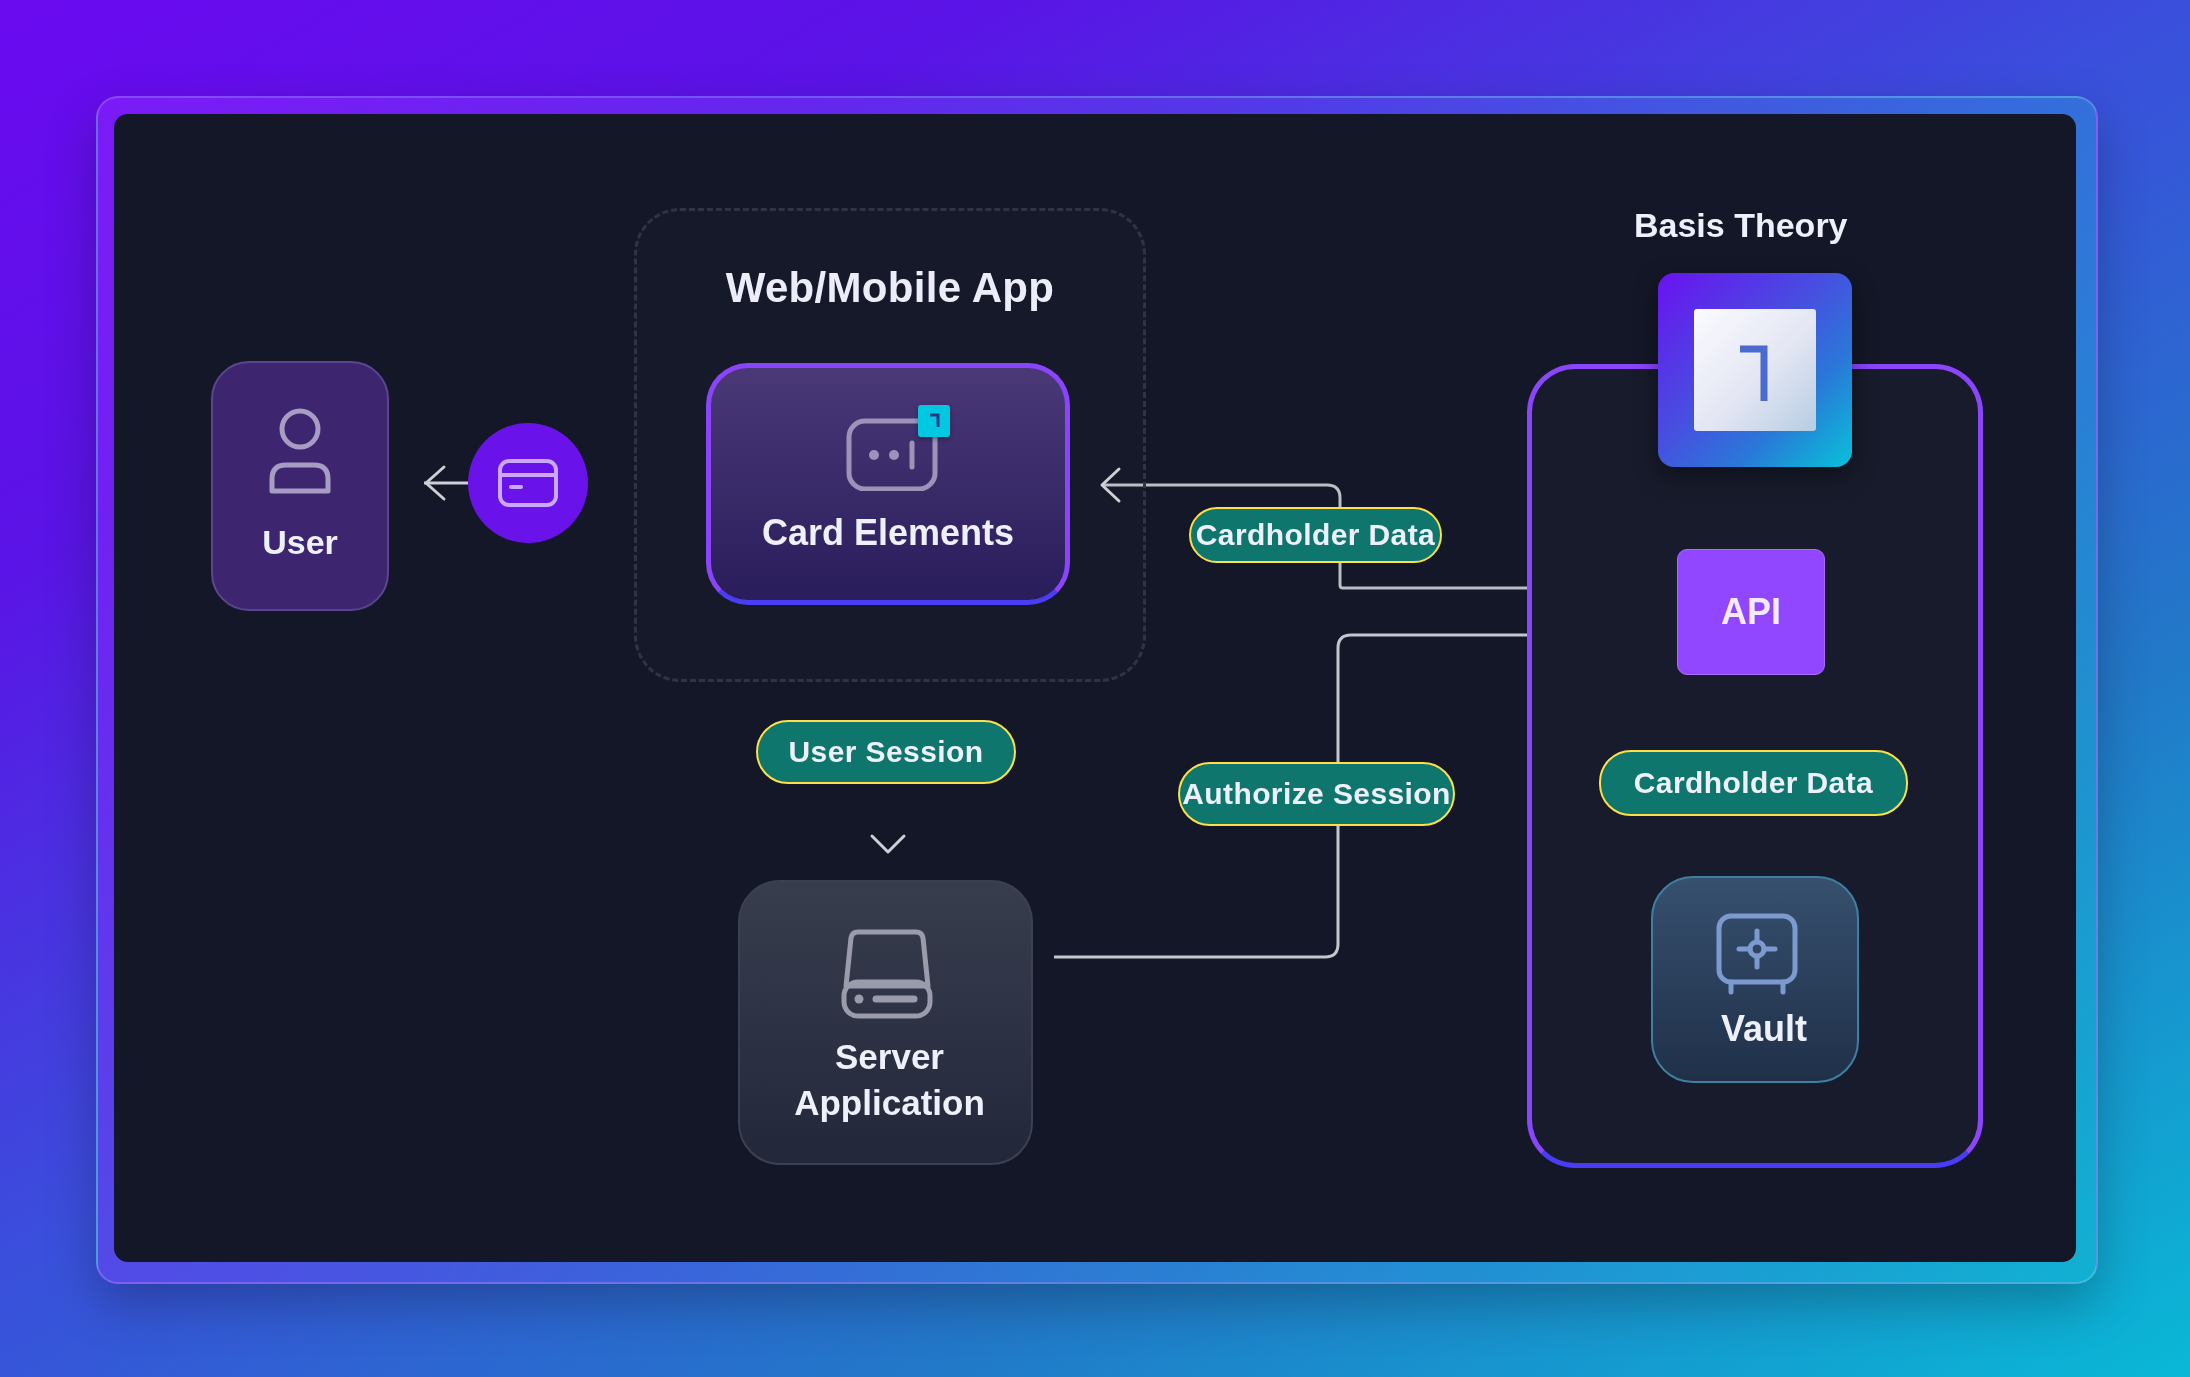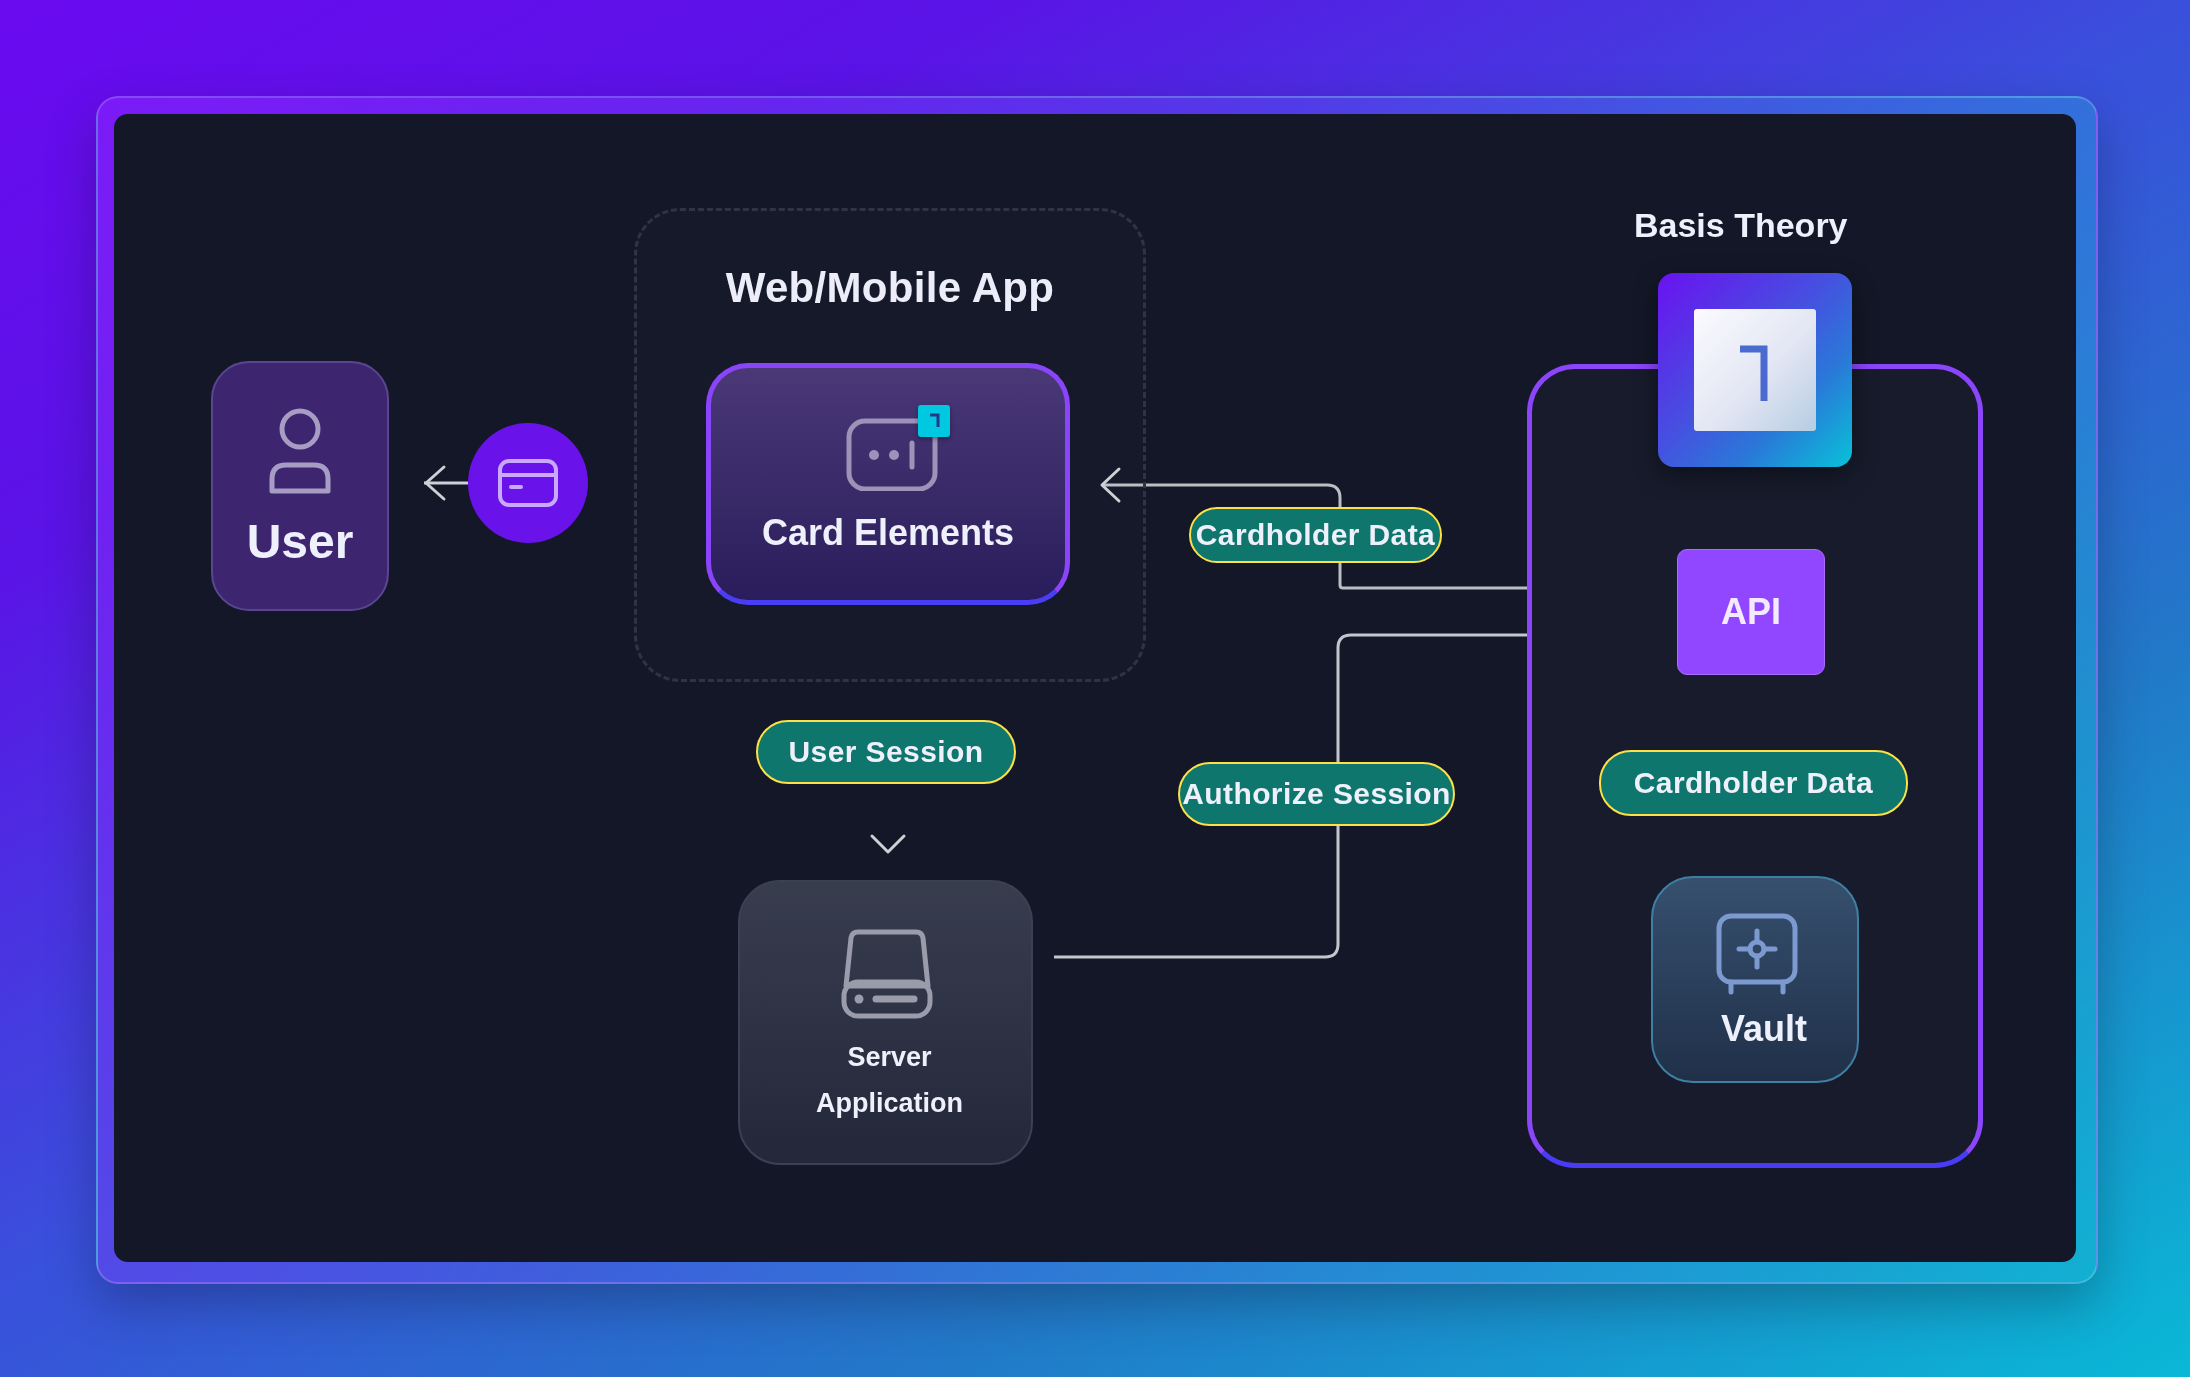--- a/index.html
+++ b/index.html
@@ -26,21 +26,21 @@
   }
   .group-title {
     position:absolute; left:520px; top:150px; width:512px; text-align:center;
     color:#ecedf8; font-size:42px; font-weight:600; letter-spacing:0.3px;
   }
   .node-user {
     position:absolute; left:97px; top:247px; width:178px; height:250px; box-sizing:border-box;
     border-radius:38px; background:#3d2570; border:2px solid #5a4690;
     display:flex; flex-direction:column; align-items:center; justify-content:center;
   }
-  .node-label { color:#eef0fb; font-size:48px; font-weight:600; text-align:center; line-height:46px; }
+  .node-label { color:#eef0fb; font-size:34px; font-weight:600; text-align:center; line-height:46px; }
   .card-circle {
     position:absolute; left:354px; top:309px; width:120px; height:120px; border-radius:50%;
     background:#6a12ea; display:flex; align-items:center; justify-content:center;
   }
   .node-card {
     position:absolute; left:592px; top:249px; width:364px; height:242px; box-sizing:border-box;
     border-radius:42px; border:5px solid #8a45fb;
     border-bottom-color:#4a3ef4;
     background: linear-gradient(180deg, #4a3877 0%, #2a1d5b 100%);
   }
@@ -55,21 +55,21 @@
     background:#0f766e; border:2px solid #fde047;
     color:#eef0fb; font-size:30px; font-weight:600; display:flex; align-items:center; justify-content:center;
     letter-spacing:0.4px;
   }
   .node-server {
     position:absolute; left:624px; top:766px; width:295px; height:285px; box-sizing:border-box;
     border-radius:42px; border:2px solid #3b4052;
     background: linear-gradient(180deg, #383d4e 0%, #23273a 100%);
   }
   .node-server .icon-wrap { position:absolute; left:100px; top:44px; width:94px; height:96px; }
-  .node-server .node-label { position:absolute; left:0; right:0; top:152px; font-size:27px;margin-left:8px; }
+  .node-server .node-label { position:absolute; left:0; right:0; top:152px; font-size:35px;margin-left:8px; }
   .bt-container {
     position:absolute; left:1413px; top:250px; width:456px; height:804px; box-sizing:border-box;
     border-radius:48px; border:5px solid #8b45fb; border-bottom-color:#4a3cf4;
     background:#171b2b;
   }
   .bt-title {
     position:absolute; left:1520px; top:92px; width:256px; text-align:left;
     color:#eef0fb; font-size:34px; font-weight:600;
   }
   .bt-logo {

